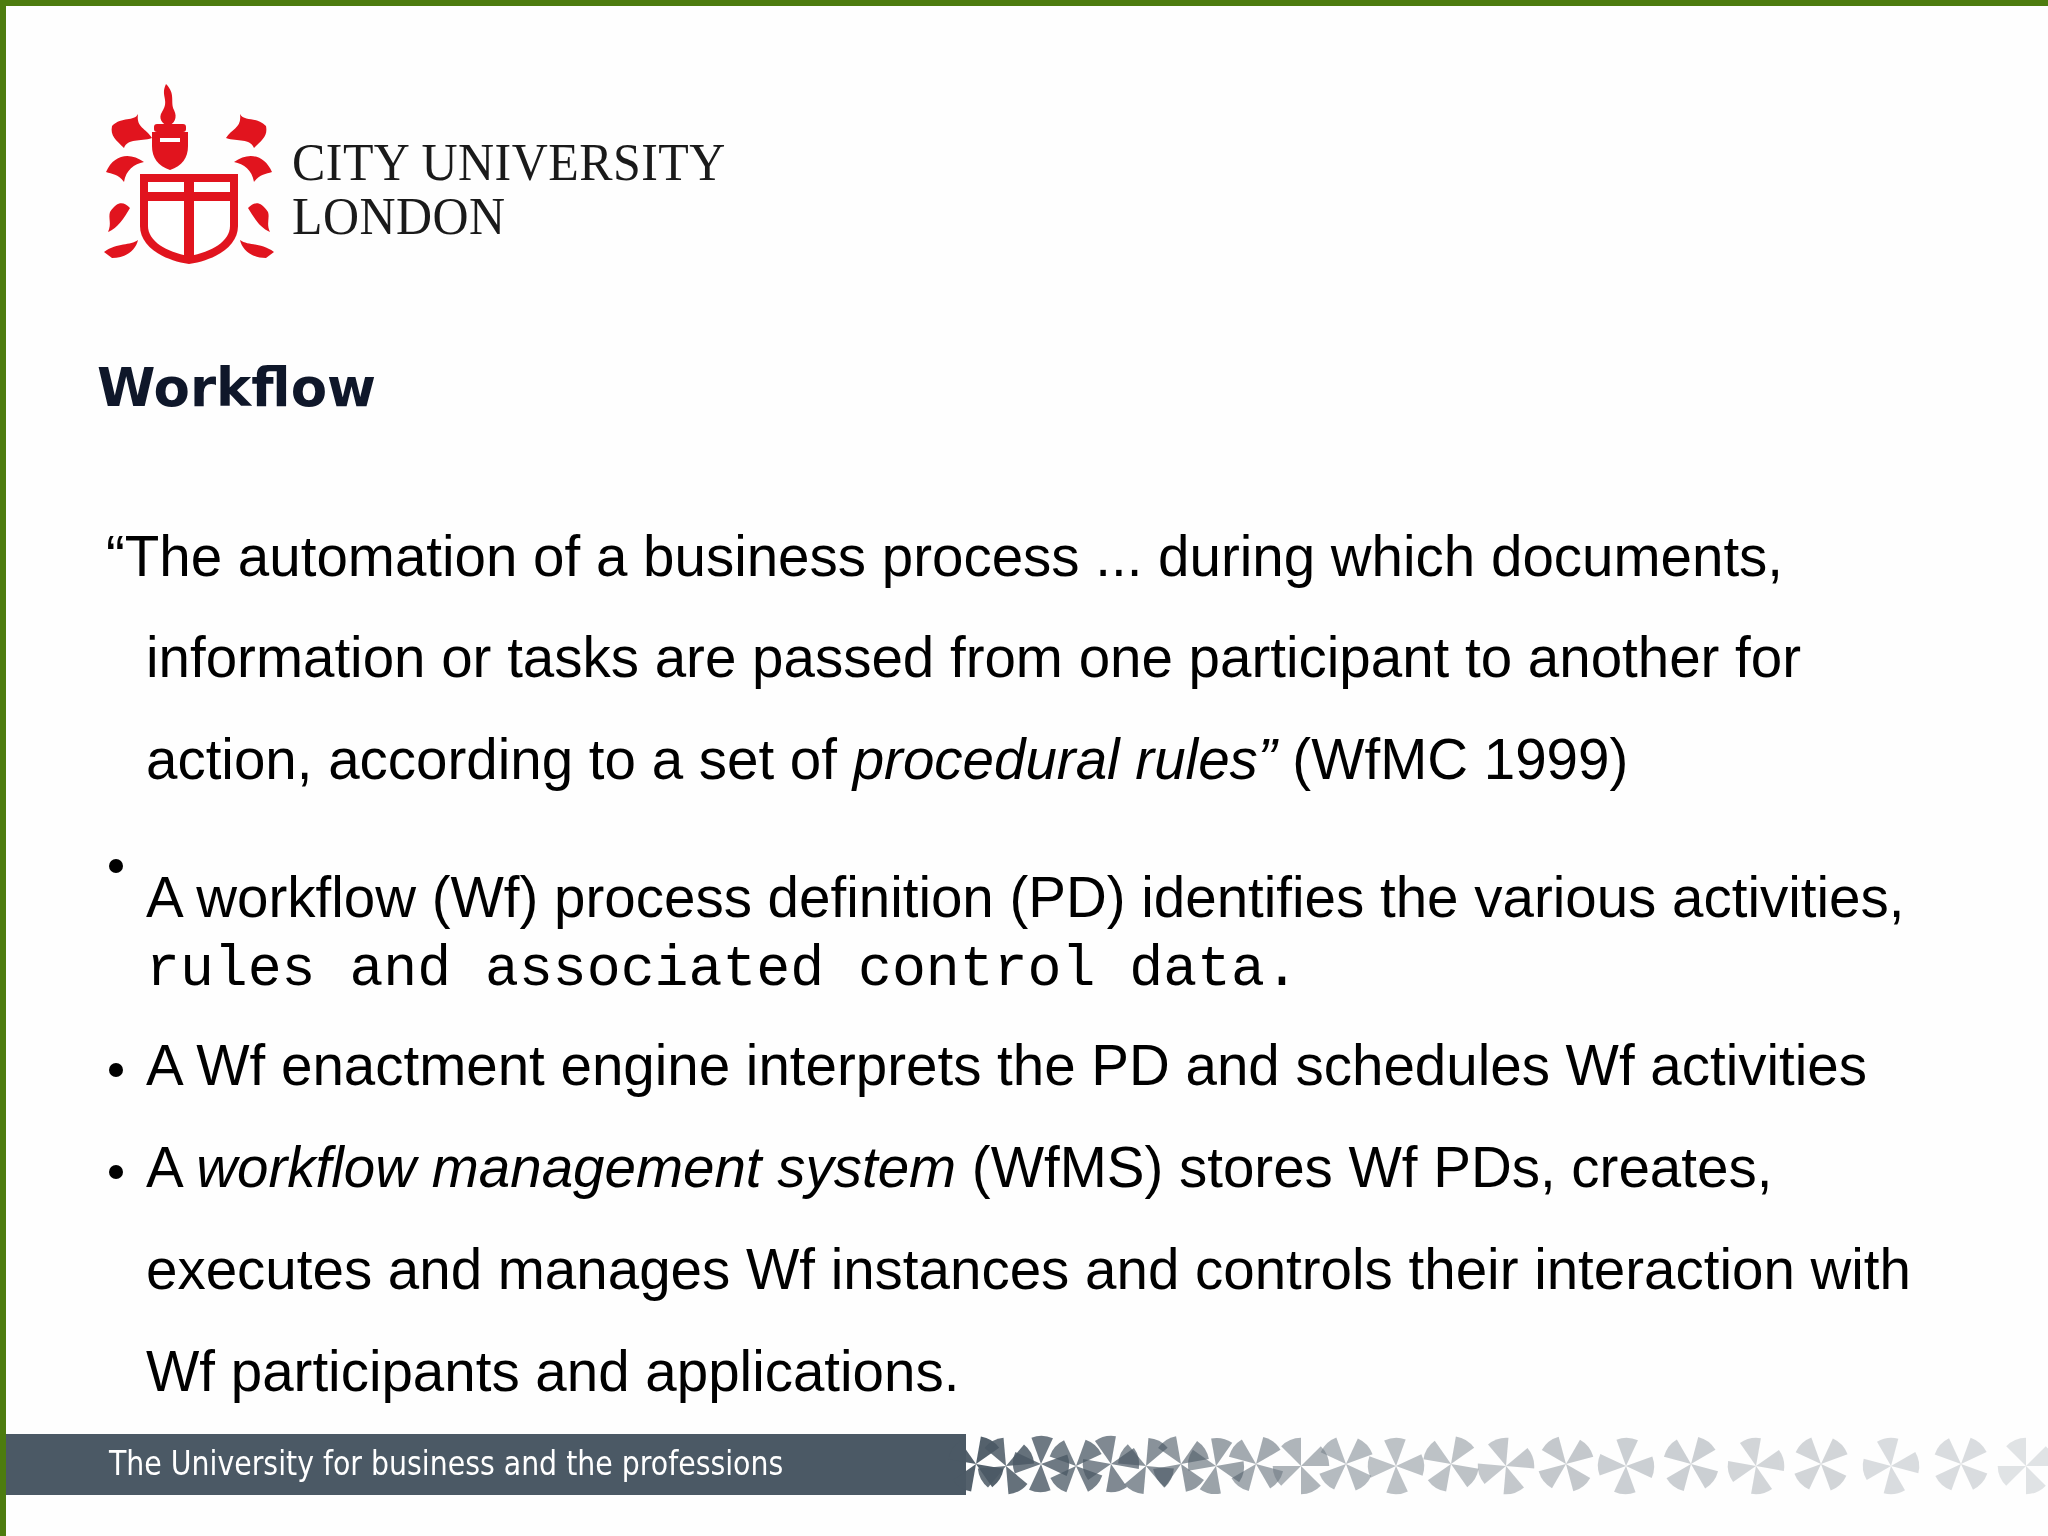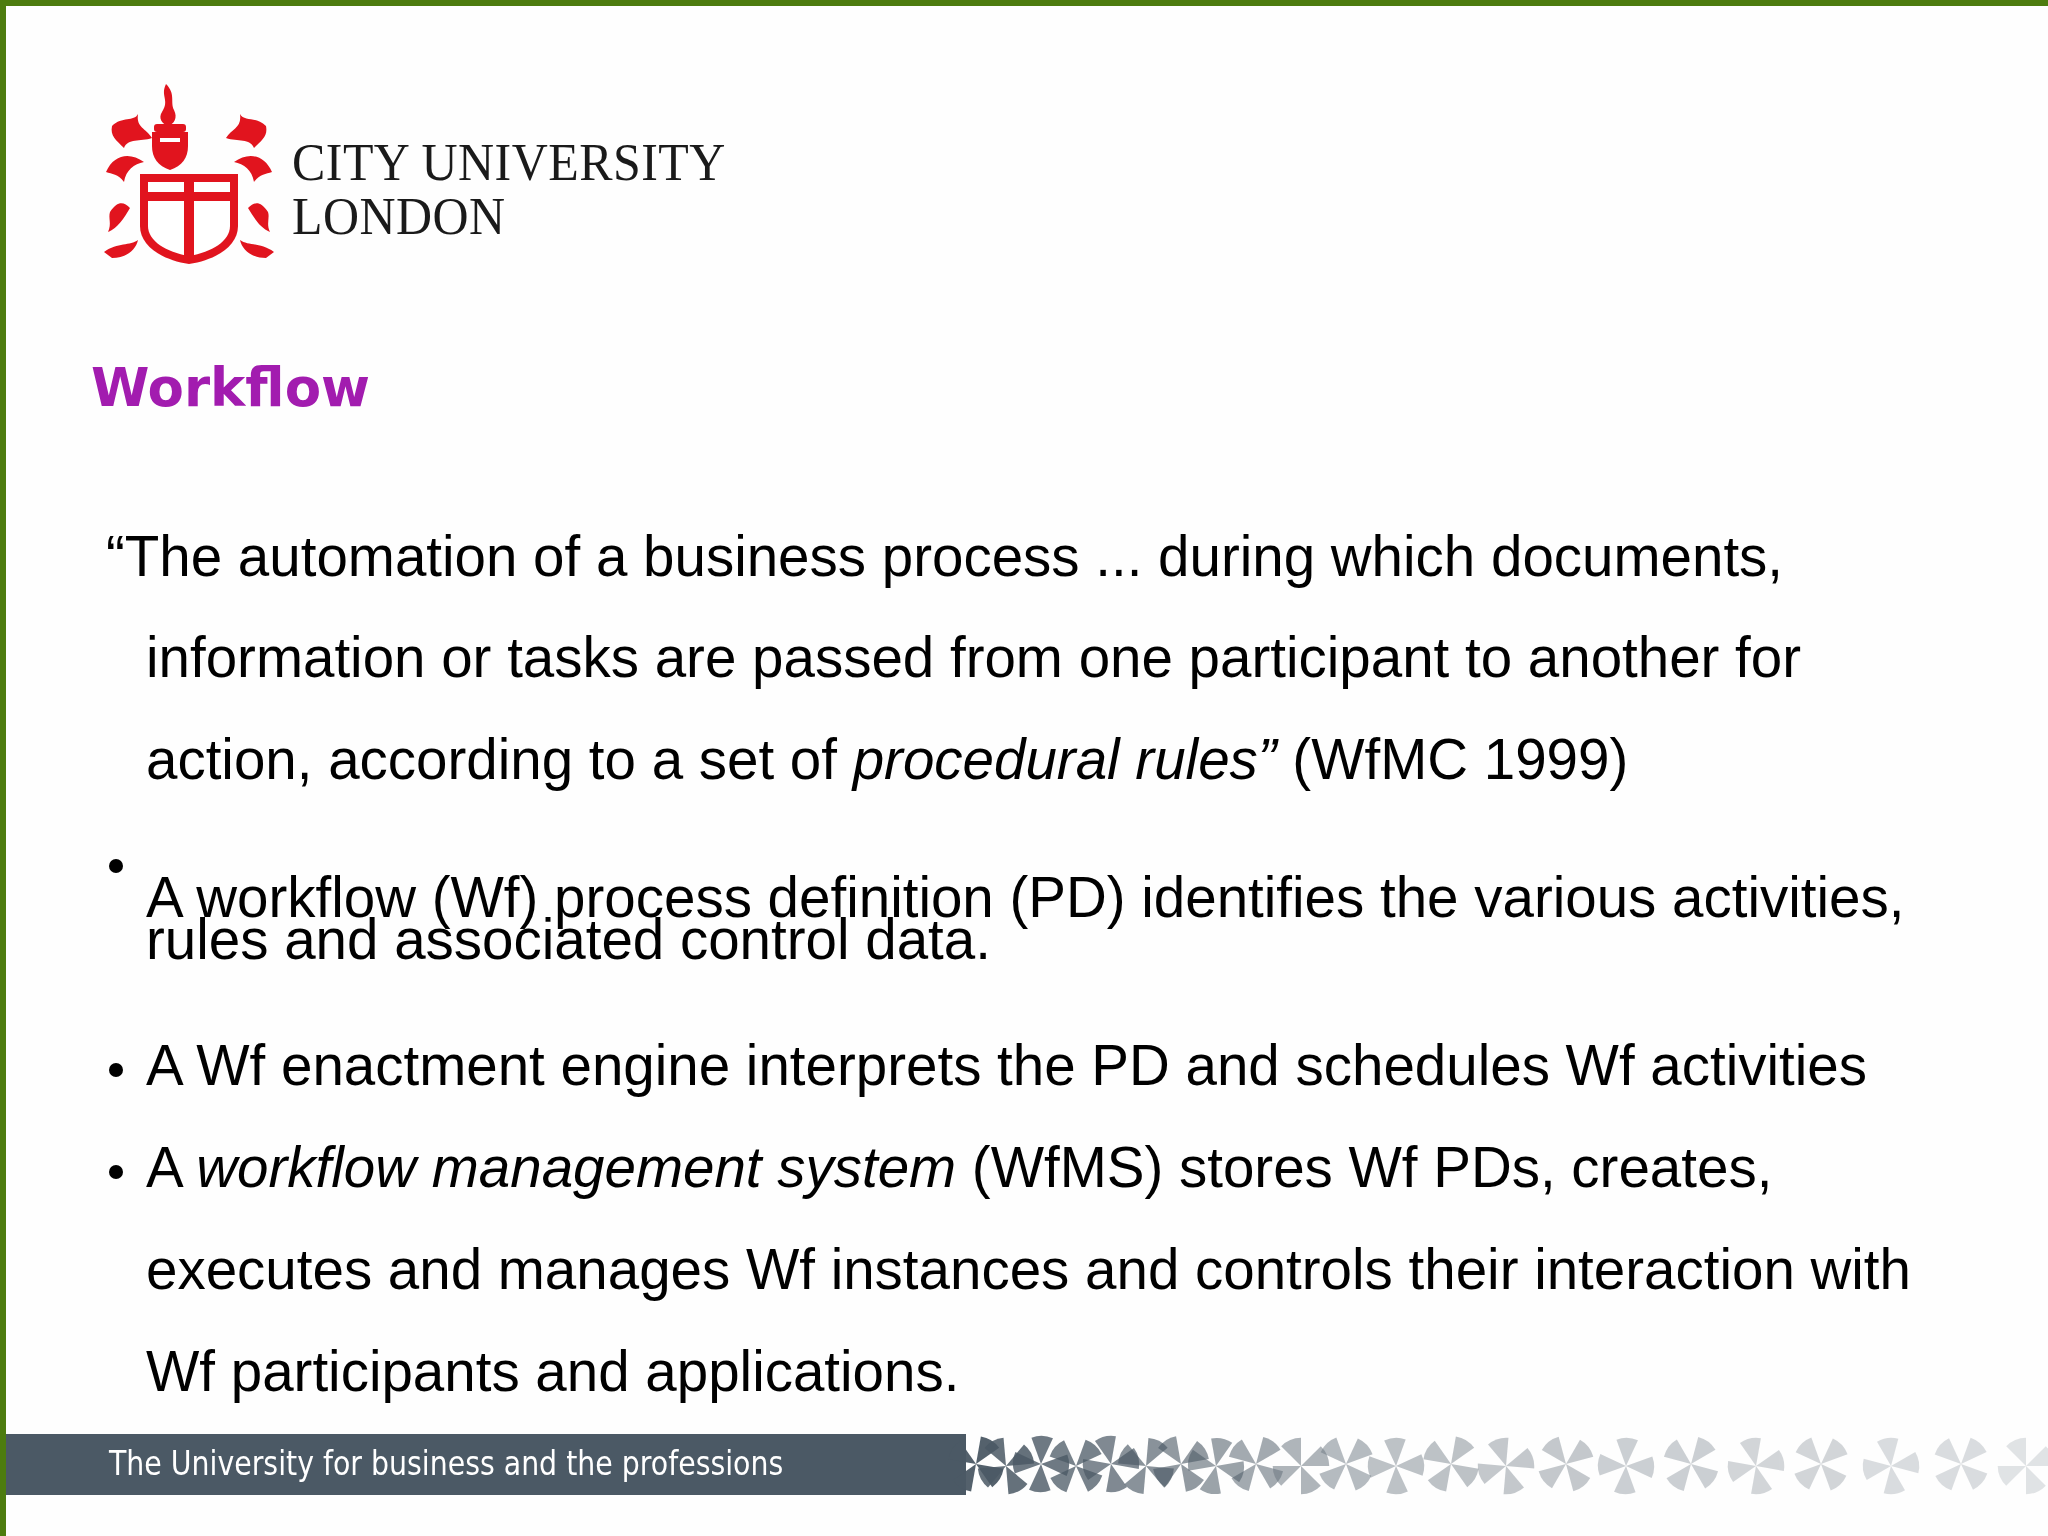--- a/index.html
+++ b/index.html
@@ -48,27 +48,27 @@
       letter-spacing: 0.5px;
       font-weight: 400;
       transform: scaleX(0.96);
       transform-origin: left top;
     }
     .wordmark div { white-space: nowrap; }
 
     
     .title {
       position: absolute;
-      left: 85px;
+      left: 91px;
       top: 350px;
       font-family: "DejaVu Sans", sans-serif;
       font-weight: bold;
       font-size: 53px;
       line-height: 64px;
-      color: #a21caf;
+      color: #0f172a;
       letter-spacing: 0px;
       white-space: nowrap;
     }
 
     
     .body-text {
       position: absolute;
       left: 0;
       top: 0;
       width: 2048px;
@@ -163,21 +163,21 @@
   <div class="title">Workflow</div>
 
   <div class="body-text">
 
     <div class="line first" style="top:523px;text-align:center;">“The automation of a business process ... during which documents,</div>
     <div class="line cont" style="top:624px;">information or tasks are passed from one participant to another for</div>
     <div class="line cont" style="top:726px;"><span>action, according to a set of </span><span class="it">procedural rules”</span><span> (WfMC 1999)</span></div>
 
     <div class="bullet-dot" style="left:103px; top:853px;"></div>
     <div class="line bullet-line" style="top:828px;margin-top:36px;">A workflow (Wf) process definition (PD) identifies the various activities,</div>
-    <div class="line bullet-line" style="top:906px;">rules and associated control data.</div>
+    <div class="line bullet-line" style="top:936px;font-family:Liberation Mono, monospace;">rules and associated control data.</div>
 
     <div class="bullet-dot" style="left:103px; top:1057px;"></div>
     <div class="line bullet-line" style="top:1032px;">A Wf enactment engine interprets the PD and schedules Wf activities</div>
 
     <div class="bullet-dot" style="left:103px; top:1159px;"></div>
     <div class="line bullet-line" style="top:1134px;"><span>A </span><span class="it">workflow management system</span><span> (WfMS) stores Wf PDs, creates,</span></div>
     <div class="line bullet-line" style="top:1236px;">executes and manages Wf instances and controls their interaction with</div>
     <div class="line bullet-line" style="top:1338px;">Wf participants and applications.</div>
   </div>
 

